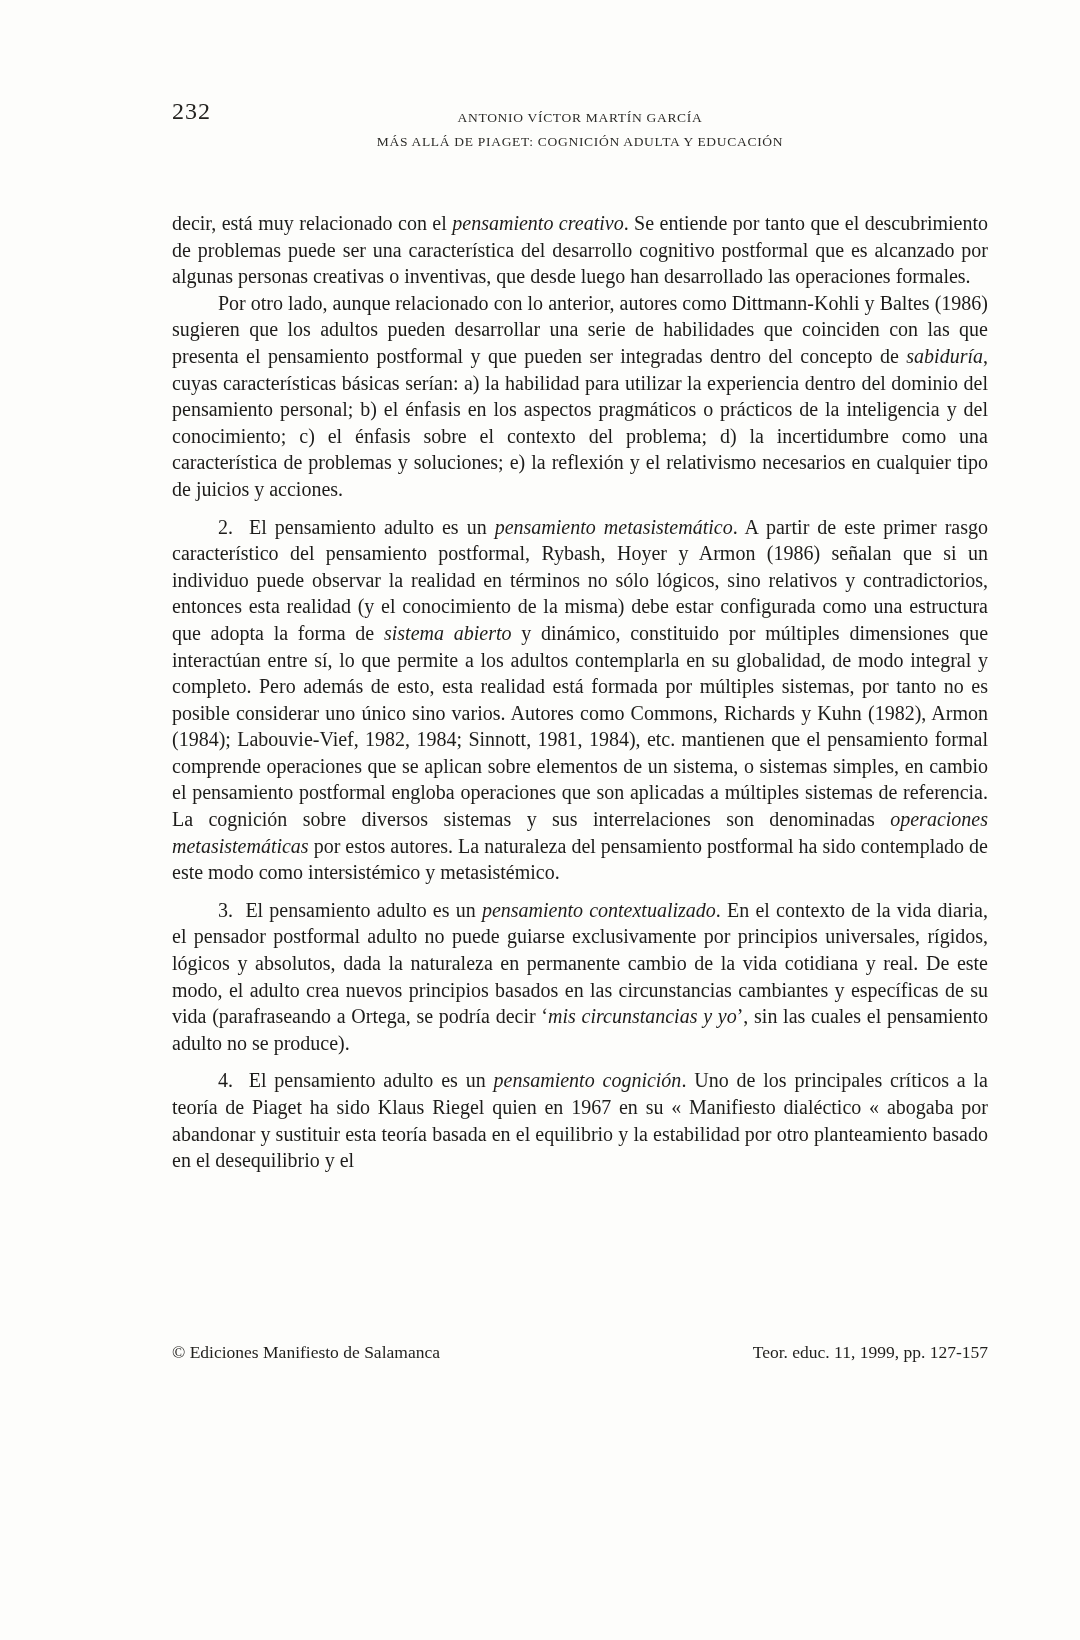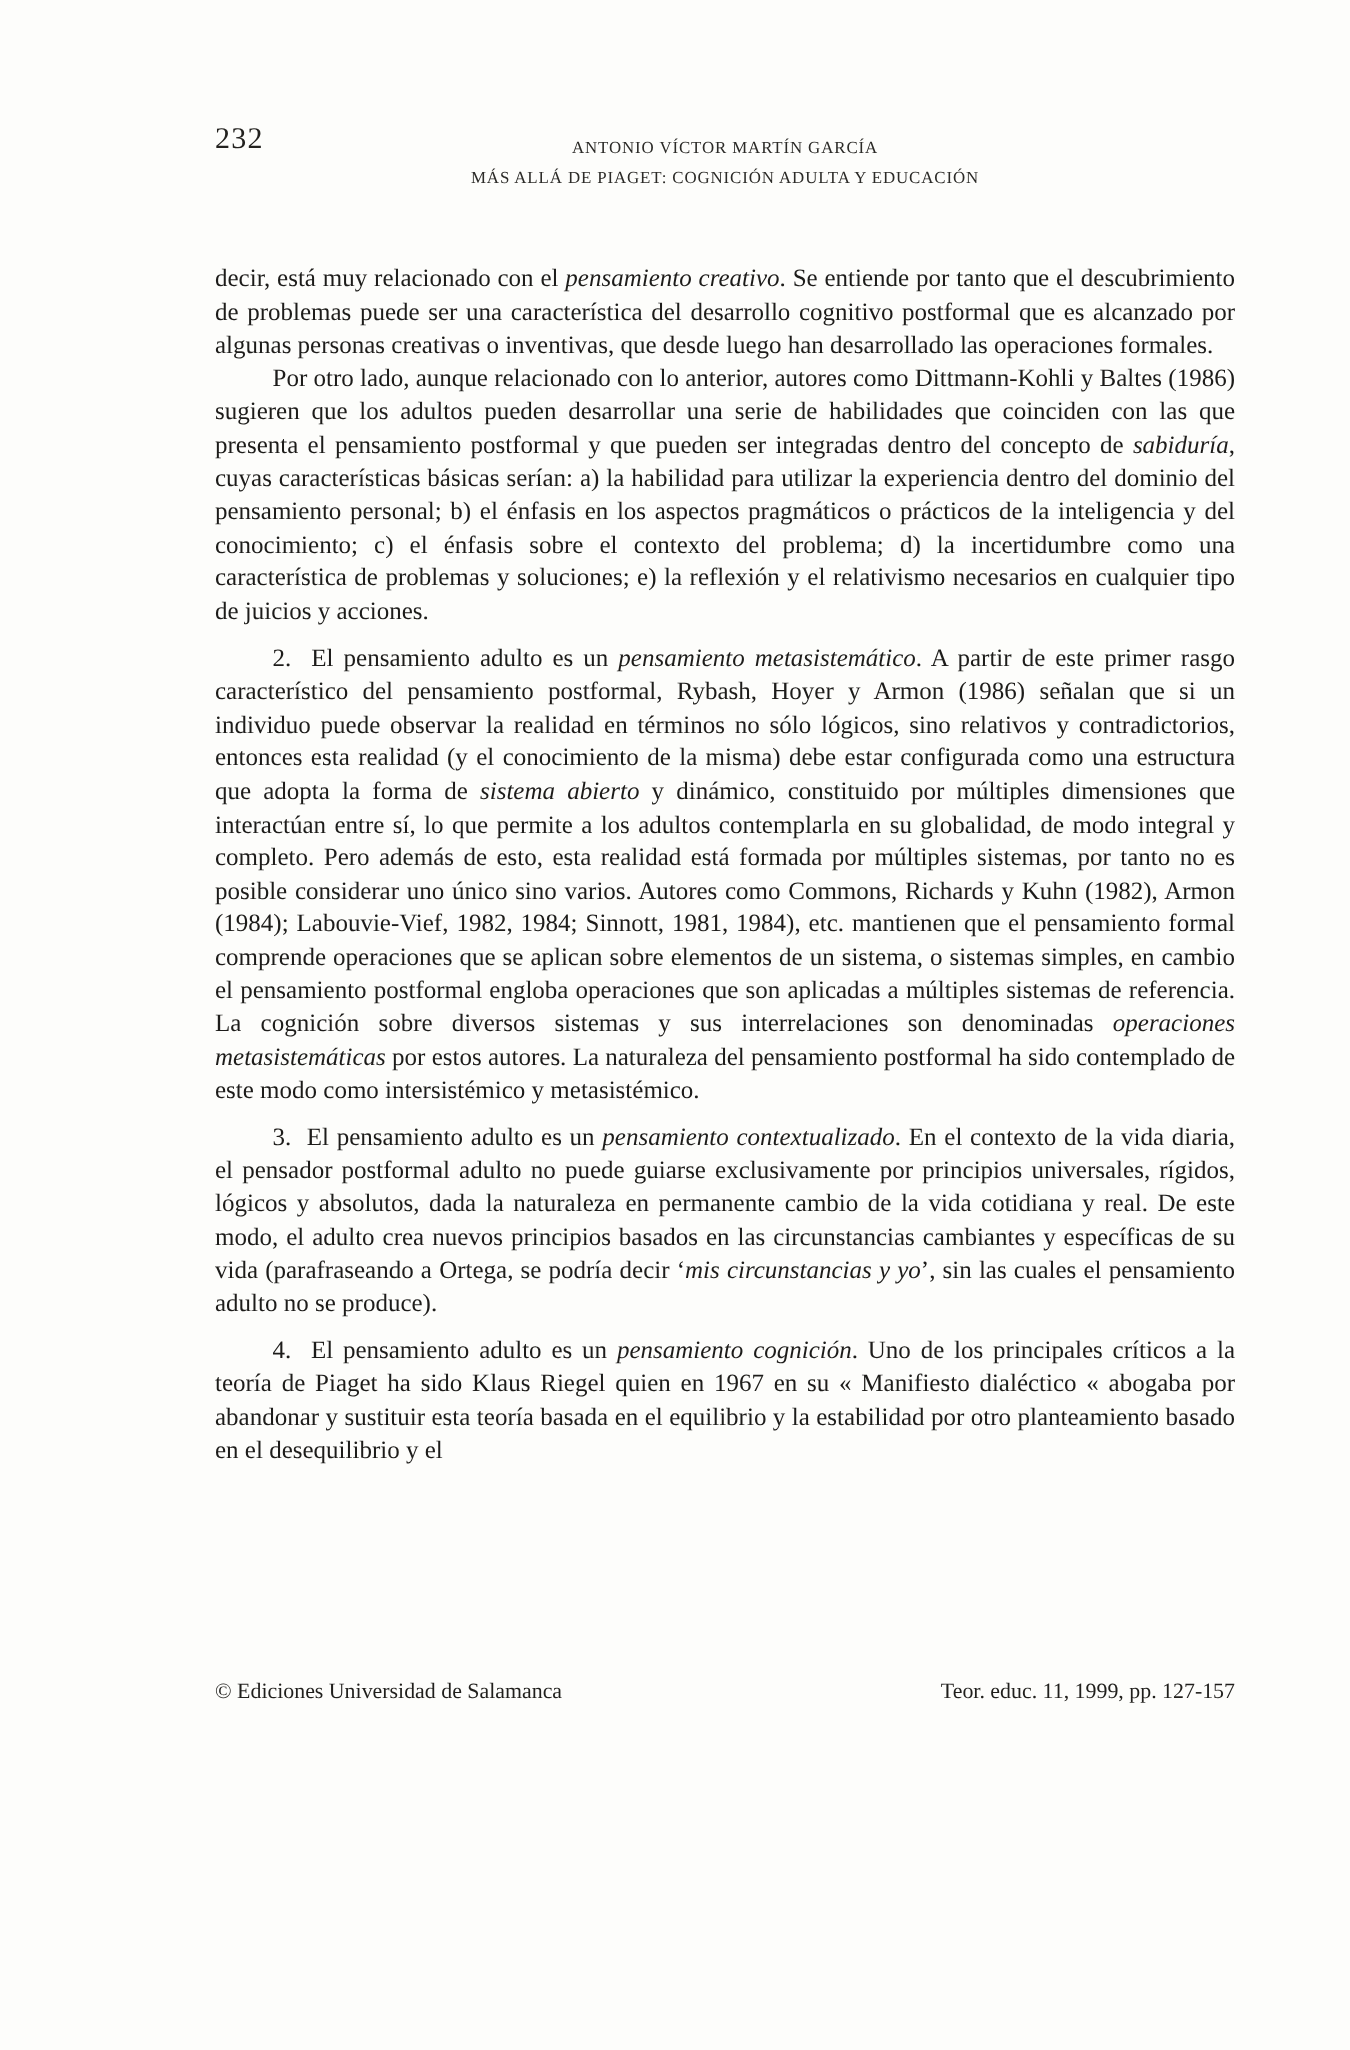--- a/index.html
+++ b/index.html
@@ -75,17 +75,17 @@
 
   <main class="body-text">
       <p class=""><span>decir, está muy relacionado con el </span><em>pensamiento creativo</em><span>. Se entiende por tanto que el descubrimiento de problemas puede ser una característica del desarrollo cognitivo postformal que es alcanzado por algunas personas creativas o inventivas, que desde luego han desarrollado las operaciones formales.</span></p>
       <p class="indent"><span>Por otro lado, aunque relacionado con lo anterior, autores como Dittmann-Kohli y Baltes (1986) sugieren que los adultos pueden desarrollar una serie de habilidades que coinciden con las que presenta el pensamiento postformal y que pueden ser integradas dentro del concepto de </span><em>sabiduría</em><span>, cuyas características básicas serían: a) la habilidad para utilizar la experiencia dentro del dominio del pensamiento personal; b) el énfasis en los aspectos pragmáticos o prácticos de la inteligencia y del conocimiento; c) el énfasis sobre el contexto del problema; d) la incertidumbre como una característica de problemas y soluciones; e) la reflexión y el relativismo necesarios en cualquier tipo de juicios y acciones.</span></p>
       <p class="indent spaced"><span>2.&nbsp;&nbsp;El pensamiento adulto es un </span><em>pensamiento metasistemático</em><span>. A partir de este primer rasgo característico del pensamiento postformal, Rybash, Hoyer y Armon (1986) señalan que si un individuo puede observar la realidad en términos no sólo lógicos, sino relativos y contradictorios, entonces esta realidad (y el conocimiento de la misma) debe estar configurada como una estructura que adopta la forma de </span><em>sistema abierto</em><span> y dinámico, constituido por múltiples dimensiones que interactúan entre sí, lo que permite a los adultos contemplarla en su globalidad, de modo integral y completo. Pero además de esto, esta realidad está formada por múltiples sistemas, por tanto no es posible considerar uno único sino varios. Autores como Commons, Richards y Kuhn (1982), Armon (1984); Labouvie-Vief, 1982, 1984; Sinnott, 1981, 1984), etc. mantienen que el pensamiento formal comprende operaciones que se aplican sobre elementos de un sistema, o sistemas simples, en cambio el pensamiento postformal engloba operaciones que son aplicadas a múltiples sistemas de referencia. La cognición sobre diversos sistemas y sus interrelaciones son denominadas </span><em>operaciones metasistemáticas</em><span> por estos autores. La naturaleza del pensamiento postformal ha sido contemplado de este modo como intersistémico y metasistémico.</span></p>
       <p class="indent spaced"><span>3.&nbsp;&nbsp;El pensamiento adulto es un </span><em>pensamiento contextualizado</em><span>. En el contexto de la vida diaria, el pensador postformal adulto no puede guiarse exclusivamente por principios universales, rígidos, lógicos y absolutos, dada la naturaleza en permanente cambio de la vida cotidiana y real. De este modo, el adulto crea nuevos principios basados en las circunstancias cambiantes y específicas de su vida (parafraseando a Ortega, se podría decir ‘</span><em>mis circunstancias y yo</em><span>’, sin las cuales el pensamiento adulto no se produce).</span></p>
       <p class="indent spaced"><span>4.&nbsp;&nbsp;El pensamiento adulto es un </span><em>pensamiento cognición</em><span>. Uno de los principales críticos a la teoría de Piaget ha sido Klaus Riegel quien en 1967 en su « Manifiesto dialéctico « abogaba por abandonar y sustituir esta teoría basada en el equilibrio y la estabilidad por otro planteamiento basado en el desequilibrio y el</span></p>
     </main>
 
   <footer class="page-footer">
-    <div>© Ediciones Universidad de Salamanca</div>
+    <div>© Ediciones Manifiesto de Salamanca</div>
     <div>Teor. educ. 11, 1999, pp. 127-157</div>
   </footer>
 
 </div>
 
 </body></html>

